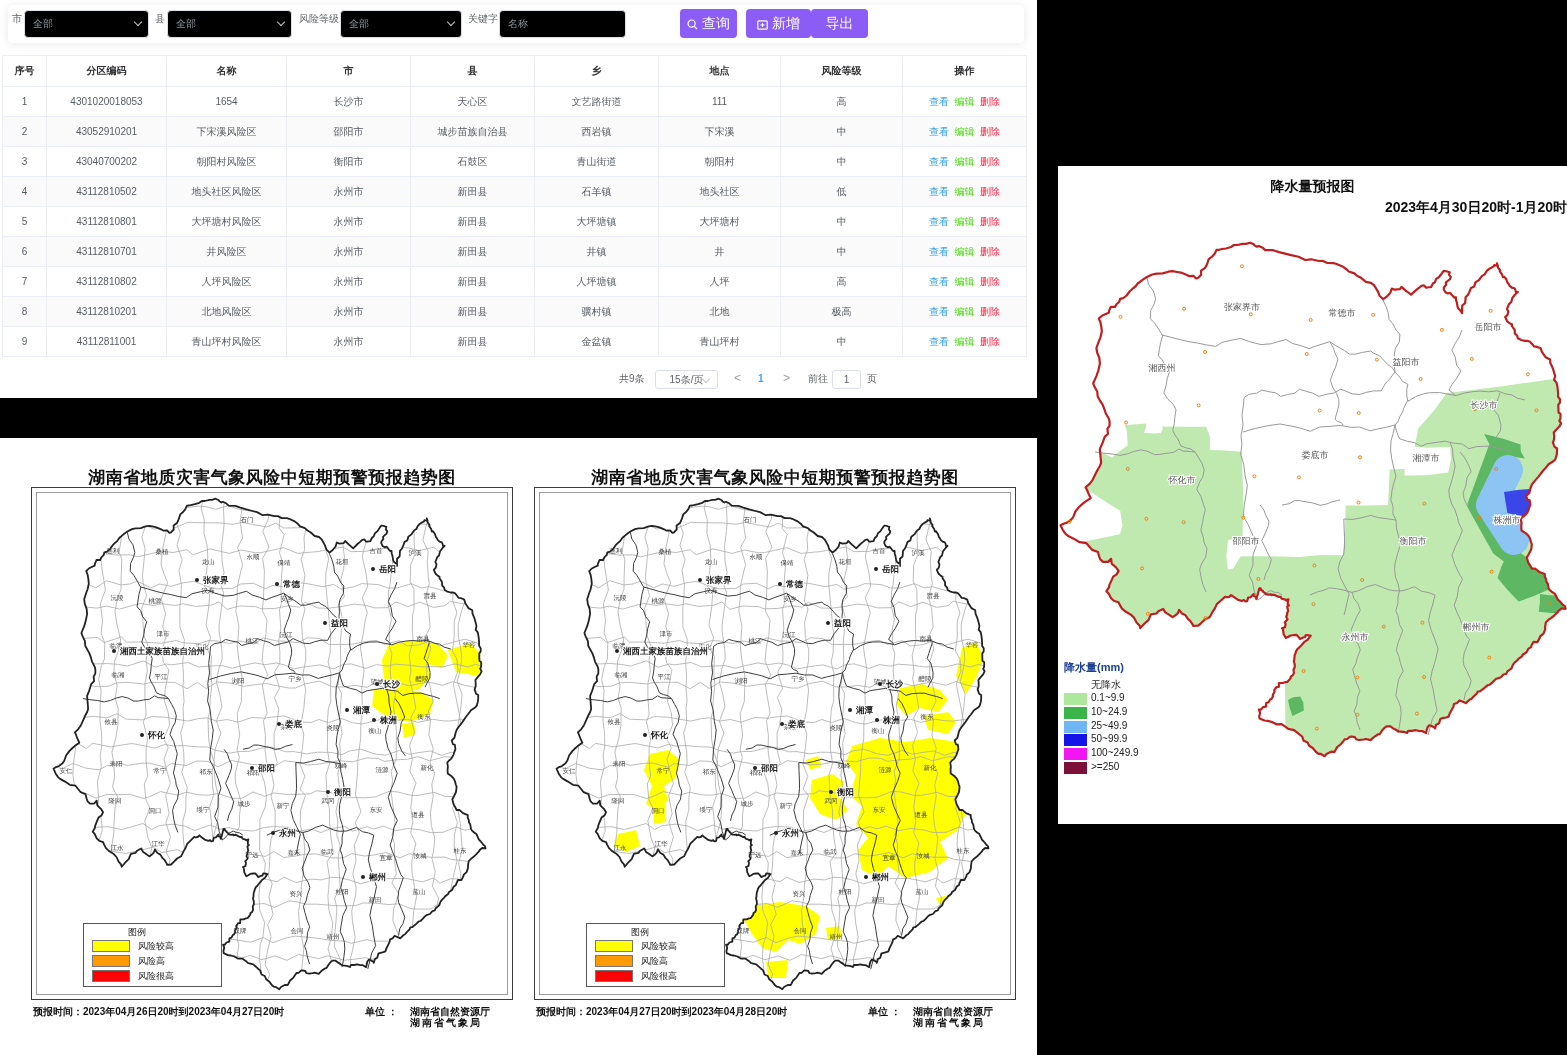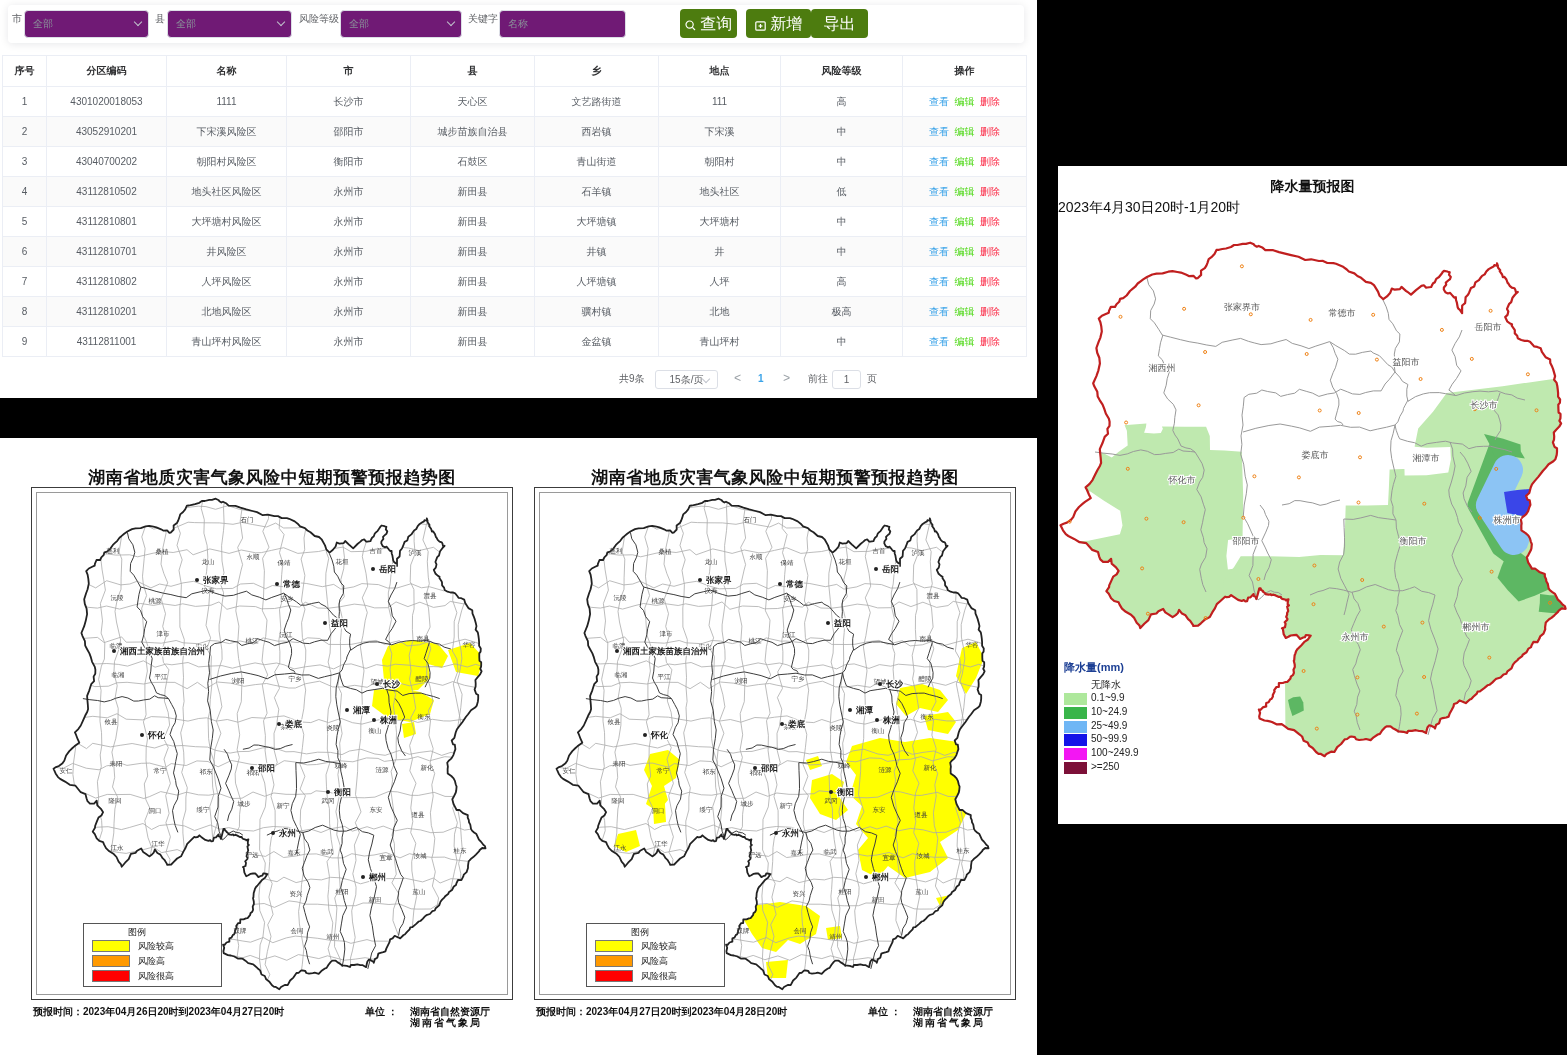--- a/index.html
+++ b/index.html
@@ -6,26 +6,26 @@
 font-family:"Liberation Sans",sans-serif;}
 .abs{position:absolute;}
 #pA{left:0;top:0;width:1037px;height:398px;background:#fff;}
 #pB{left:0;top:438px;width:1037px;height:778px;background:#fff;}
 #pC{left:1058px;top:166px;width:509px;height:658px;background:#fff;}
 
 #fcard{left:8px;top:5px;width:1016px;height:38px;background:#fff;border-radius:4px;
 box-shadow:0 1px 8px rgba(0,21,41,.10);}
 .flab{position:absolute;top:0;height:38px;line-height:38px;font-size:10px;color:#606266;}
 .fsel{position:absolute;top:10px;height:28px;border:1px solid #dcdfe6;border-radius:4px;
-background:#701a75;font-size:10px;color:#8a9099;line-height:26px;padding-left:8px;}
+background:#000000;font-size:10px;color:#8a9099;line-height:26px;padding-left:8px;}
 .chev{position:absolute;top:19px;width:7px;height:7px;}
 .chev:after{content:"";position:absolute;left:0;top:0;width:5px;height:5px;
 border-right:1.4px solid #c0c4cc;border-bottom:1.4px solid #c0c4cc;transform:rotate(45deg);}
-.btn{position:absolute;top:9px;height:29px;background:#4d7c0f;border-radius:4px;color:#fff;
-font-size:16px;text-align:center;line-height:29px;}
+.btn{position:absolute;top:9px;height:29px;background:#8b5cf6;border-radius:4px;color:#fff;
+font-size:14px;text-align:center;line-height:29px;}
 
 #tbl{left:2px;top:55px;width:1024px;border-collapse:collapse;table-layout:fixed;font-size:10px;color:#575c63;}
 #tbl th{font-weight:bold;color:#303133;border:1px solid #ebeef5;height:31px;background:#fff;}
 #tbl td{border:1px solid #ebeef5;height:30px;text-align:center;}
 #tbl tr.st td{background:#fafafa;}
 a.v{color:#3aa3e8;text-decoration:none;} a.e{color:#4cd813;text-decoration:none;} a.d{color:#fb2b47;text-decoration:none;}
 .pgc{position:absolute;left:0;top:364px;width:1026px;height:30px;font-size:10px;color:#606266;}
 .pgi{position:absolute;top:0;height:30px;line-height:30px;}
 .pbox{position:absolute;top:6px;height:19px;border:1px solid #dcdfe6;border-radius:3px;line-height:17px;text-align:center;background:#fff;}
 .parr{color:#9aa0a6;font-size:12px;}
@@ -33,21 +33,21 @@
 .mtitle{position:absolute;width:482px;text-align:center;font-size:17px;font-weight:bold;color:#111;letter-spacing:0.5px;}
 .mbox{position:absolute;width:482px;height:513px;border:1px solid #3c3c3c;background:#fff;}
 .mbox .inner{position:absolute;left:4px;top:4px;right:4px;bottom:4px;border:1px solid #9a9a9a;}
 .leg{position:absolute;border:1px solid #555;background:#fff;font-size:9px;color:#222;}
 .lrow{position:absolute;left:8px;height:12px;line-height:12px;}
 .lsw{position:absolute;left:0;top:0;width:38px;height:12px;border:1px solid #777;}
 .llb{position:absolute;left:46px;top:0;white-space:nowrap;}
 .foot{position:absolute;font-size:10px;font-weight:bold;color:#111;white-space:nowrap;}
 
 .rt1{position:absolute;left:0;width:509px;text-align:center;font-weight:bold;font-size:14px;color:#111;}
-.rt2{position:absolute;left:0;width:509px;text-align:left;font-size:14px;color:#111;}
+.rt2{position:absolute;left:0;width:509px;text-align:right;font-size:14px;color:#111;font-weight:bold;}
 svg{position:absolute;left:0;top:0;}
 </style></head><body>
 <div id="pA" class="abs">
     <div id="fcard" class="abs"></div>
     <div class="flab" style="left:12px;">市</div>
     <div class="fsel" style="left:24px;width:125px;">全部</div>
     <div class="chev" style="left:135px;"></div>
     <div class="flab" style="left:155px;">县</div>
     <div class="fsel" style="left:167px;width:125px;">全部</div>
     <div class="chev" style="left:278px;"></div>
@@ -86,21 +86,21 @@
           <th>市</th>
           <th>县</th>
           <th>乡</th>
           <th>地点</th>
           <th>风险等级</th>
           <th>操作</th>
         </tr>
         <tr>
           <td>1</td>
           <td>4301020018053</td>
-          <td>1111</td>
+          <td>1654</td>
           <td>长沙市</td>
           <td>天心区</td>
           <td>文艺路街道</td>
           <td>111</td>
           <td>高</td>
           <td><a class="v">查看</a>&nbsp;&nbsp;<a class="e">编辑</a>&nbsp;&nbsp;<a class="d">删除</a></td>
         </tr>
         <tr class="st">
           <td>2</td>
           <td>43052910201</td>

